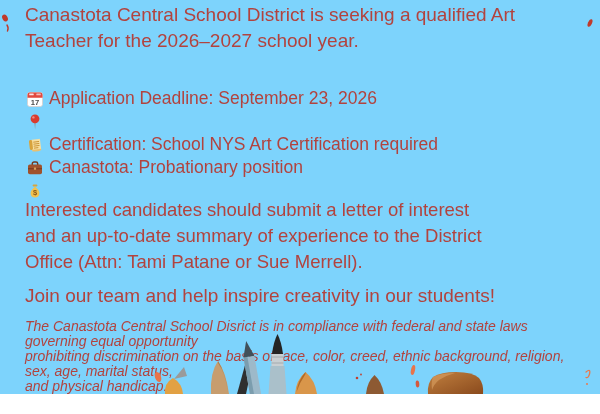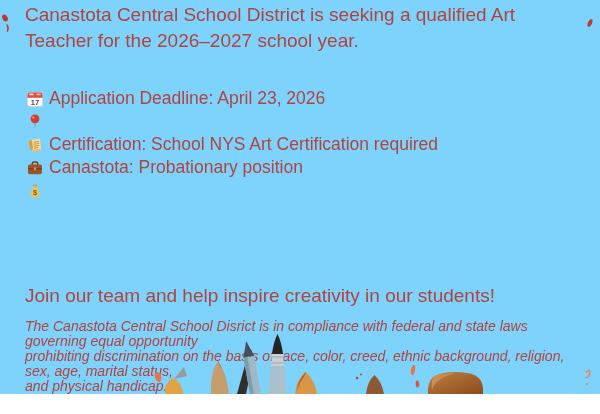--- a/index.html
+++ b/index.html
@@ -64,21 +64,21 @@
     <div class="detail-row">
       <span class="ic">
         <svg viewBox="0 0 18 18">
           <rect x="1.5" y="2.5" width="15" height="14" rx="2.2" fill="#ffffff" stroke="#d9cfcb" stroke-width="0.8"></rect>
           <path d="M1.5 4.7 a2.2 2.2 0 0 1 2.2-2.2 h10.6 a2.2 2.2 0 0 1 2.2 2.2 v3 h-15 z" fill="#e1493f"></path>
           <rect x="3.2" y="3.6" width="4.5" height="1.6" rx="0.5" fill="#ffffff" opacity="0.85"></rect>
           <rect x="10.3" y="3.6" width="4.5" height="1.6" rx="0.5" fill="#f6b9b4"></rect>
           <text x="9" y="14.6" font-size="7.6" font-weight="bold" fill="#4a4a4a" text-anchor="middle" font-family="'Liberation Sans',sans-serif">17</text>
         </svg>
       </span>
-      <span>Application Deadline: April 23, 2026</span>
+      <span>Application Deadline: September 23, 2026</span>
     </div>
 
     <div class="detail-row">
       <span class="ic">
         <svg viewBox="0 0 18 18">
           <polygon points="8.3,9.5 9.7,9.5 9.1,16.5" fill="#8f969b"></polygon>
           <circle cx="9" cy="5.8" r="4.4" fill="#da3b2e"></circle>
           <circle cx="7.4" cy="4.4" r="1.2" fill="#f08a80"></circle>
         </svg>
       </span>
@@ -118,20 +118,23 @@
         <svg viewBox="0 0 18 18">
           <rect x="6.6" y="2.6" width="4.8" height="2" rx="1" fill="#d8a43c"></rect>
           <path d="M9 4.4 L6.6 7 C3.8 9.2 3.4 15.4 9 15.4 C14.6 15.4 14.2 9.2 11.4 7 Z" fill="#f2c14e"></path>
           <text x="9" y="12.8" font-size="7.5" font-weight="bold" fill="#8a5a17" text-anchor="middle" font-family="'Liberation Sans',sans-serif">$</text>
         </svg>
       </span>
     </div>
 
   </div>
 
+  <div class="application pre">Interested candidates should submit a letter of interest
+and an up-to-date summary of experience to the District
+Office (Attn: Tami Patane or Sue Merrell).</div>
 
   <div class="closing">Join our team and help inspire creativity in our students!</div>
 
   <div class="disclaimer pre">The Canastota Central School Disrict is in compliance with federal and state laws governing equal opportunity
 prohibiting discrimination on the basis of race, color, creed, ethnic background, religion, sex, age, marital status,
 and physical handicap.</div>
 
   <svg class="art-strip" viewBox="0 0 600 62">
     <defs>
       <linearGradient id="bowlg" x1="0" y1="0" x2="1" y2="1">

